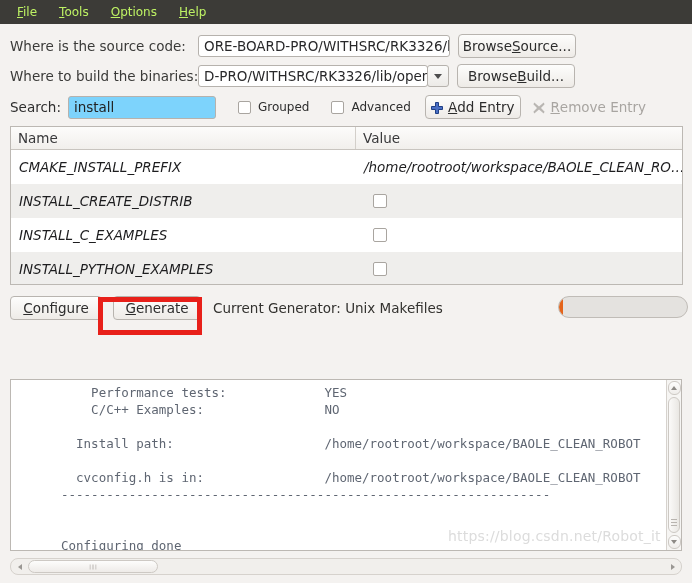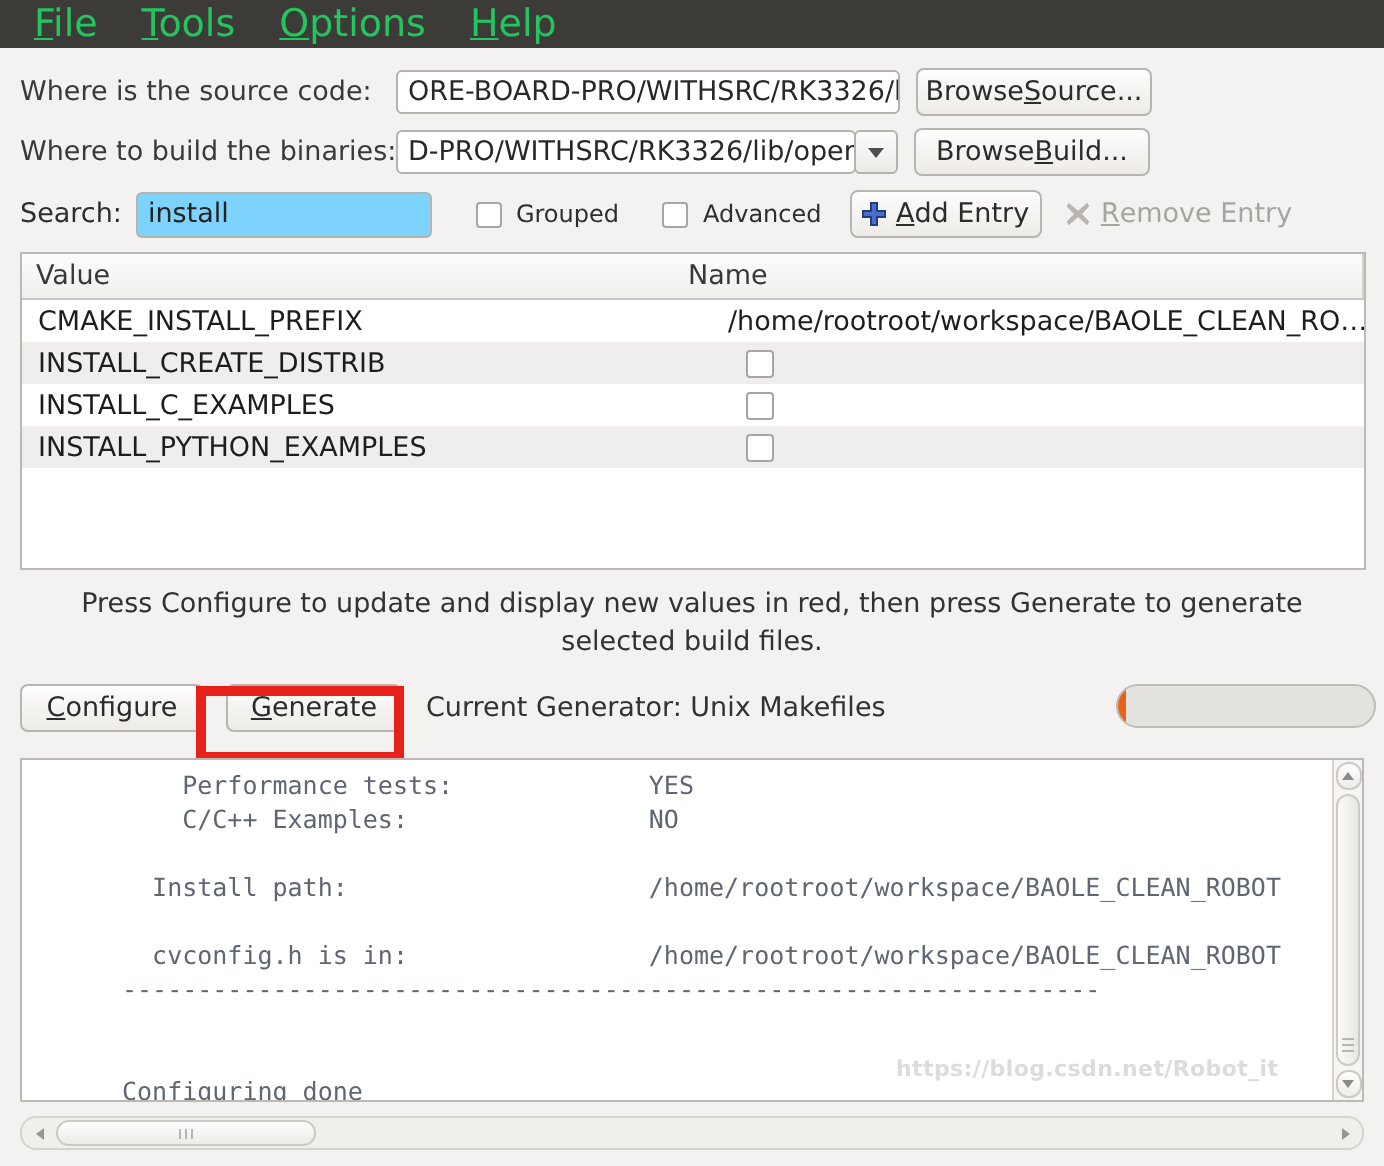--- a/index.html
+++ b/index.html
@@ -28,22 +28,22 @@
   
   .menubar {
     height: 24px;
     background: #3c3b37;
     display: flex;
     align-items: center;
     padding-left: 8px;
     gap: 4px;
   }
   .menu-item {
-    color: #22c55e;
-    font-size: 19px;
+    color: #bef264;
+    font-size: 12px;
     padding: 2px 9px 3px 9px;
     line-height: 16px;
     cursor: default;
     white-space: nowrap;
   }
   .menu-item .acc {
     text-decoration: underline;
   }
 
   
@@ -199,24 +199,25 @@
   .th {
     display: flex;
     align-items: center;
     padding-left: 7px;
     box-sizing: border-box;
   }
   .th.name { width: 345px; border-right: 1px solid #d3cfca; }
   .th.value { flex: 1; }
   .trow {
     display: flex;
-    height: 21px;
+    height: 34px;
     font-size: 13.5px;
     color: #1d1d1f;
     align-items: center;
+    font-style: italic;
   }
   .trow.alt { background: #efeeec; }
   .td-name {
     width: 345px;
     padding-left: 8px;
     box-sizing: border-box;
     white-space: nowrap;
     overflow: hidden;
   }
   .td-value {
@@ -313,25 +314,24 @@
     white-space: pre;
     overflow: hidden;
     position: relative;
     margin-left: 44px;
   }
   .watermark {
     position: absolute;
     left: 437px;
     top: 148px;
     font-family: "DejaVu Sans", "Liberation Sans", sans-serif;
-    font-size: 11px;
+    font-size: 14px;
     color: #dcdcdc;
     white-space: nowrap;
     letter-spacing: 0.2px;
-    font-weight: bold;
   }
   .vscroll {
     width: 15px;
     background: #f6f5f3;
     border-left: 1px solid #d6d2cd;
     display: flex;
     flex-direction: column;
     align-items: center;
     box-sizing: border-box;
   }
@@ -502,22 +502,22 @@
         </svg>
       </span>
       <span></span>
         <span class="acc">R</span>
         <span>emove Entry</span>
     </div>
   </div>
 
   <div class="table-wrap">
     <div class="thead">
+      <div class="th name">Name</div>
       <div class="th value">Value</div>
-      <div class="th name">Name</div>
     </div>
 
     <div class="trow">
       <div class="td-name">CMAKE_INSTALL_PREFIX</div>
       <div class="td-value">/home/rootroot/workspace/BAOLE_CLEAN_RO…</div>
     </div>
 
     <div class="trow alt">
       <div class="td-name">INSTALL_CREATE_DISTRIB</div>
       <div class="td-value">
@@ -534,21 +534,20 @@
 
     <div class="trow alt">
       <div class="td-name">INSTALL_PYTHON_EXAMPLES</div>
       <div class="td-value">
           <span class="cell-chk"></span>
         </div>
     </div>
 
   </div>
 
-  <div class="hint">Press Configure to update and display new values in red, then press Generate to generate selected build files.</div>
 
   <div class="actions">
     <div class="btn btn-configure">
       <span class="acc">C</span>
         <span>onfigure</span>
     </div>
     <div class="btn btn-generate">
       <span class="acc">G</span>
         <span>enerate</span>
     </div>

